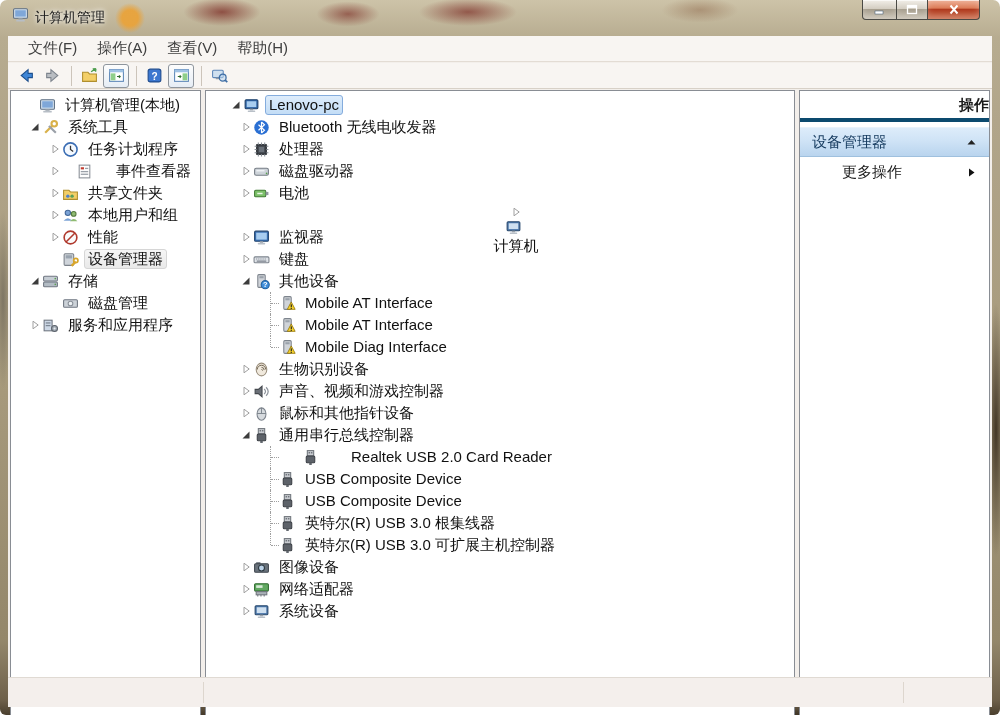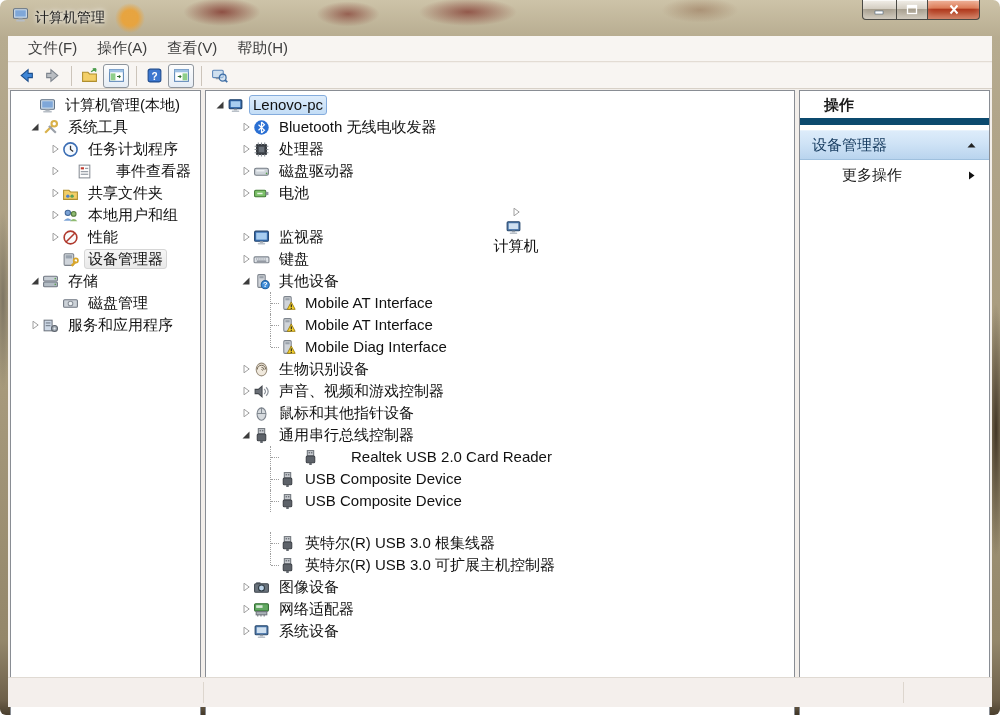--- a/index.html
+++ b/index.html
@@ -8,21 +8,21 @@
     background:
       radial-gradient(circle 15px at 130px 18px, rgba(233,163,59,.95) 0 8px, rgba(233,163,59,0) 15px),
       radial-gradient(ellipse 55px 20px at 222px 12px, rgba(112,22,18,.65), rgba(112,22,18,0) 70%),
       radial-gradient(ellipse 45px 18px at 348px 14px, rgba(112,22,18,.55), rgba(112,22,18,0) 70%),
       radial-gradient(ellipse 70px 20px at 468px 12px, rgba(112,22,18,.6), rgba(112,22,18,0) 70%),
       radial-gradient(ellipse 55px 18px at 700px 10px, rgba(120,70,40,.35), rgba(120,70,40,0) 70%),
       radial-gradient(ellipse 60px 18px at 920px 8px, rgba(70,35,22,.5), rgba(70,35,22,0) 70%),
       radial-gradient(ellipse 12px 170px at 996px 430px, rgba(42,30,16,.8), rgba(42,30,16,0) 75%),
       radial-gradient(ellipse 10px 120px at 3px 300px, rgba(90,85,75,.55), rgba(90,85,75,0) 75%),
       radial-gradient(ellipse 420px 9px at 520px 714px, rgba(22,16,8,.85), rgba(22,16,8,0) 85%),
-      linear-gradient(180deg,#cdc3a8 0,#b7ac90 38px,#b1a58a 120px,#a79a7c 380px,#94876a 640px,#6e604a 700px,#4a3f2e 715px);}
+      linear-gradient(180deg,#cdc3a8 0,#b7ac90 38px,#b1a58a 120px,#a79a7c 380px,#94876a 640px,#6e604a 700px,#4a3f2e 715px); text-align: right;}
   
   .titlebar{position:absolute;left:0;top:0;width:1000px;height:36px;}
   .title-icon{position:absolute;left:12px;top:6px;width:17px;height:17px;}
   .title-text{position:absolute;left:35px;top:9px;font-size:14px;color:#1b1b1b;
     text-shadow:0 0 4px rgba(255,255,255,.95),0 0 9px rgba(255,255,255,.8);}
   .capgroup{position:absolute;top:0;right:20px;height:20px;display:flex;}
   .cap{height:20px;box-sizing:border-box;border:1px solid #4a4a45;border-top:none;display:flex;align-items:center;justify-content:center;
     box-shadow:inset 0 1px 0 rgba(255,255,255,.65), inset 0 -4px 6px rgba(255,255,255,.25);}
   .cap.min{width:35px;border-bottom-left-radius:4px;background:linear-gradient(#f2efe9 0%,#d4cec2 45%,#a79f8f 50%,#c3bbab 100%);}
   .cap.max{width:31px;border-left:none;background:linear-gradient(#f2efe9 0%,#d4cec2 45%,#a79f8f 50%,#c3bbab 100%);}
@@ -50,21 +50,21 @@
   .icon{width:17px;height:17px;flex:0 0 17px;margin-right:5px;display:inline-block;}
   .icon svg{width:17px;height:17px;display:block;}
   .tlabel{padding:0 3px;border:1px solid transparent;border-radius:3px;line-height:18px;}
   .tlabel.sel-blue{background:linear-gradient(#ddecfb,#c3ddf6);border-color:#84acdd;}
   .tlabel.sel-gray{background:linear-gradient(#f6f6f6,#e9e9e9);border-color:#d6d6d6;}
   
   #devtree .lvl2 .exp-slot::before{content:'';position:absolute;left:6px;top:0;bottom:0;border-left:1px dotted #9f9f9f;}
   #devtree .lvl2.last .exp-slot::before{bottom:11px;}
   #devtree .lvl2 .exp-slot::after{content:'';position:absolute;left:7px;top:11px;width:8px;border-top:1px dotted #9f9f9f;}
   
-  .actions-header{height:27px;line-height:27px;padding-left:24px;font-size:15px;font-weight:bold;color:#1b1b1b;border-bottom:7px solid #0c4a6e;}
+  .actions-header{height:27px;line-height:27px;padding-left:24px;font-size:15px;font-weight:bold;color:#1b1b1b;border-bottom:4px solid #0c4a6e;}
   .actions-group{margin-top:5px;height:28px;display:flex;align-items:center;padding:0 12px;font-size:15px;color:#153a5e;
     background:linear-gradient(#ddecfa 0%,#cfe3f6 45%,#b9d4ee 100%);border-top:1px solid #e8f2fb;border-bottom:1px solid #9fc0de;}
   .actions-more{height:30px;display:flex;align-items:center;padding:0 12px 0 42px;font-size:15px;color:#1b1b1b;}
   .tri{margin-left:auto;width:11px;height:11px;flex:0 0 11px;}
   
   .statusbar{position:absolute;left:0;top:641px;width:100%;height:29px;background:#f4efec;border-top:1px solid #e0dad3;}
   .statusbar .div1,.statusbar .div2{position:absolute;top:4px;bottom:4px;width:1px;background:#ddd6ce;}
   .statusbar .div1{left:195px;}.statusbar .div2{left:895px;}
 </style>
 </head>
@@ -320,21 +320,21 @@
                 <circle cx="11.8" cy="10.8" r="1" fill="#e8ecf0"></circle>
               </svg>
             </span>
             <span class="tlabel">服务和应用程序</span>
           </div>
         </div>
     </div>
 
     <div class="pane center">
       <div class="tree" id="devtree">
-          <div class="trow lvl0" style="padding-left: 6px;">
+          <div class="trow lvl0" style="padding-left: 22px;">
             <span class="exp-slot">
               <svg viewBox="0 0 10 10">
                 <path d="M8.5 1.5 V8.5 H1.5 Z" fill="#3c3c3c"></path>
               </svg>
             </span>
             <span class="icon">
               <svg viewBox="0 0 16 16">
                 <rect x="2" y="2.5" width="12" height="8.5" rx="1" fill="#2f65a7" stroke="#1d3f69"></rect>
                 <rect x="3.5" y="4" width="9" height="5.5" fill="#a8cdf0"></rect>
                 <rect x="6.5" y="11" width="3" height="1.6" fill="#98a0a9"></rect>
@@ -594,21 +594,21 @@
               <svg viewBox="0 0 16 16">
                 <rect x="5" y="1.5" width="6" height="5" fill="#c9ccd1" stroke="#70757c"></rect>
                 <rect x="6.2" y="2.8" width="1.4" height="1.4" fill="#70757c"></rect>
                 <rect x="8.4" y="2.8" width="1.4" height="1.4" fill="#70757c"></rect>
                 <rect x="4" y="6.5" width="8" height="6.5" rx="1" fill="#5d6269" stroke="#3c4046"></rect>
                 <rect x="6.8" y="13" width="2.4" height="2" fill="#5d6269"></rect>
               </svg>
             </span>
             <span class="tlabel">USB Composite Device</span>
           </div>
-          <div class="trow lvl2" style="padding-left: 58px; margin-top: 20px;">
+          <div class="trow lvl2" style="padding-left: 58px;">
             <span class="exp-slot"></span>
             <span class="icon">
               <svg viewBox="0 0 16 16">
                 <rect x="5" y="1.5" width="6" height="5" fill="#c9ccd1" stroke="#70757c"></rect>
                 <rect x="6.2" y="2.8" width="1.4" height="1.4" fill="#70757c"></rect>
                 <rect x="8.4" y="2.8" width="1.4" height="1.4" fill="#70757c"></rect>
                 <rect x="4" y="6.5" width="8" height="6.5" rx="1" fill="#5d6269" stroke="#3c4046"></rect>
                 <rect x="6.8" y="13" width="2.4" height="2" fill="#5d6269"></rect>
               </svg>
             </span>

